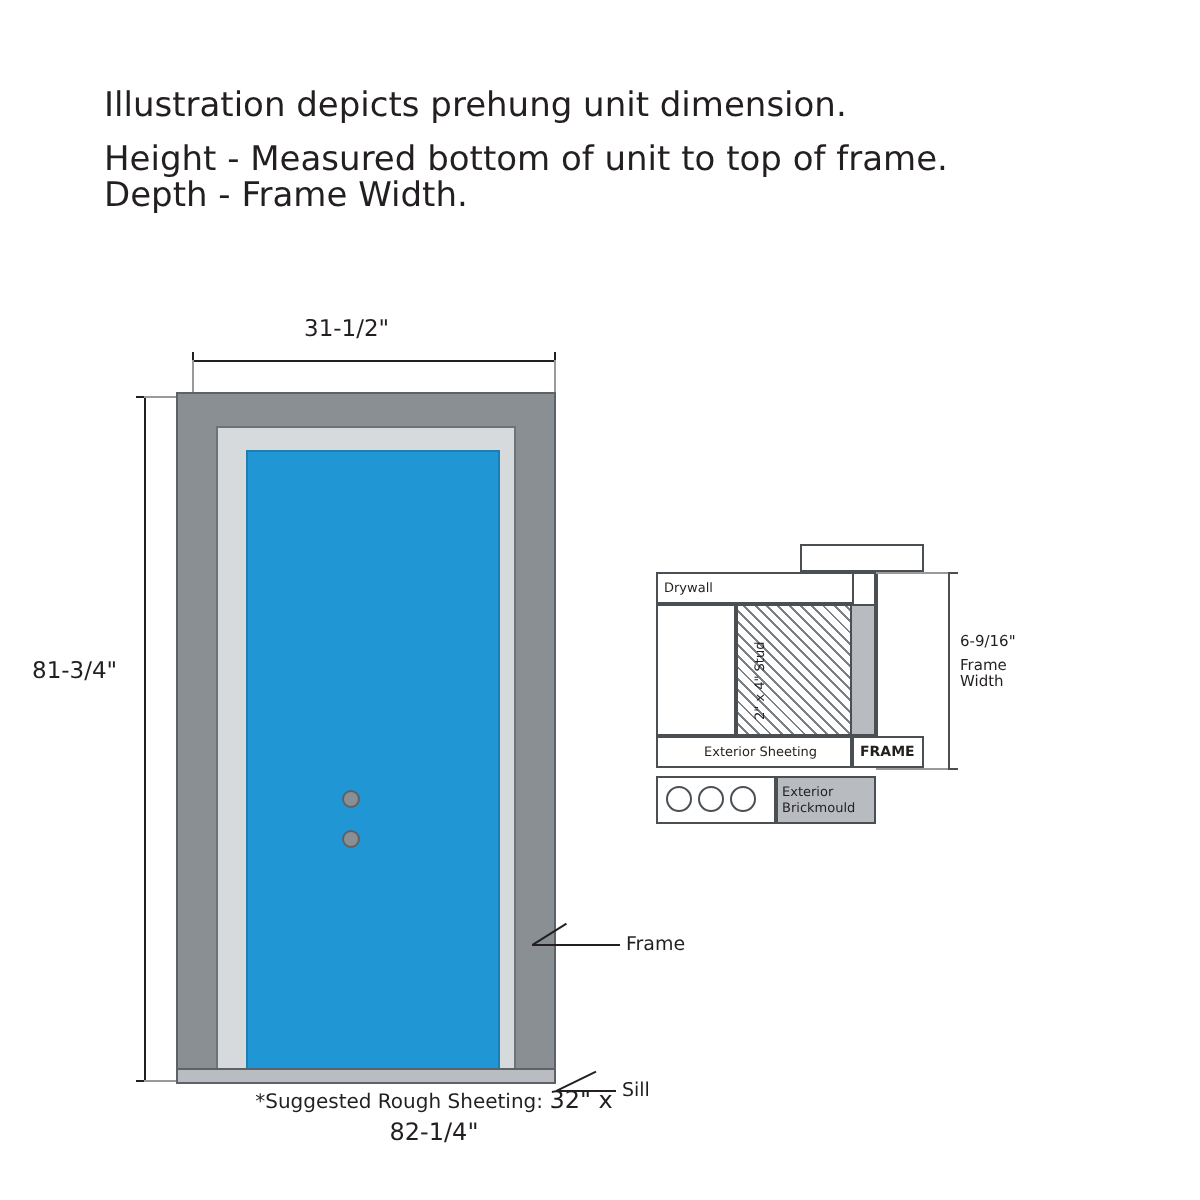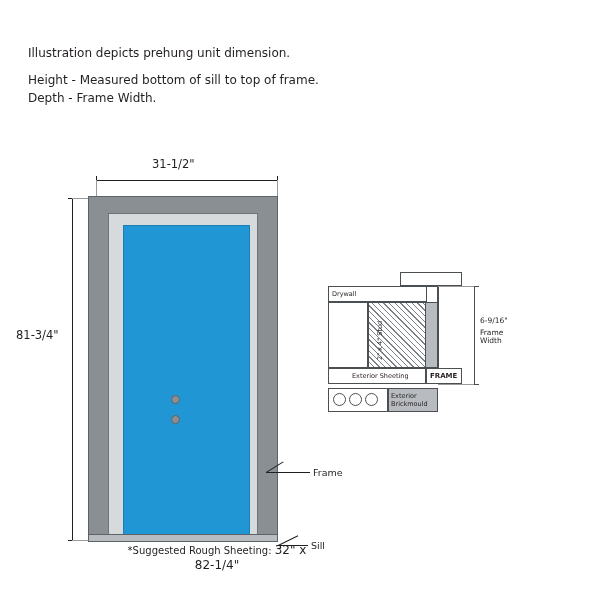--- a/index.html
+++ b/index.html
@@ -16,23 +16,23 @@
     overflow: hidden;
   }
   .stage {
     position: absolute;
     left: 0; top: 0;
     width: 600px;
     height: 600px;
   }
   .intro {
     position: absolute;
-    left: 28px;
+    left: 52px;
     top: 44px;
-    font-size: 12px;
+    font-size: 17px;
     line-height: 18px;
     color: #231f20;
     white-space: nowrap;
   }
   .intro .line { display: block; }
   .intro .gap { height: 9px; display: block; }
 
   
   .door-wrap {
     position: absolute;
@@ -198,21 +198,21 @@
   }
 </style>
 </head>
 <body>
 
 <div class="stage">
 
   <div class="intro">
     <span class="line">Illustration depicts prehung unit dimension.</span>
     <span class="gap"></span>
-    <span class="line">Height - Measured bottom of sill to top of frame.</span>
+    <span class="line">Height - Measured bottom of unit to top of frame.</span>
     <span class="line">Depth - Frame Width.</span>
   </div>
 
   <div class="dim-line dim-h" style="left:96px; top:180px; width:182px;"></div>
   <div class="tick-v" style="left:96px; top:176px;"></div>
   <div class="tick-v" style="left:277px; top:176px;"></div>
   <div class="ext-line" style="left:96px; top:180px; width:1px; height:18px;"></div>
   <div class="ext-line" style="left:277px; top:180px; width:1px; height:18px;"></div>
   <div class="dim-width-label">31-1/2"</div>
 

